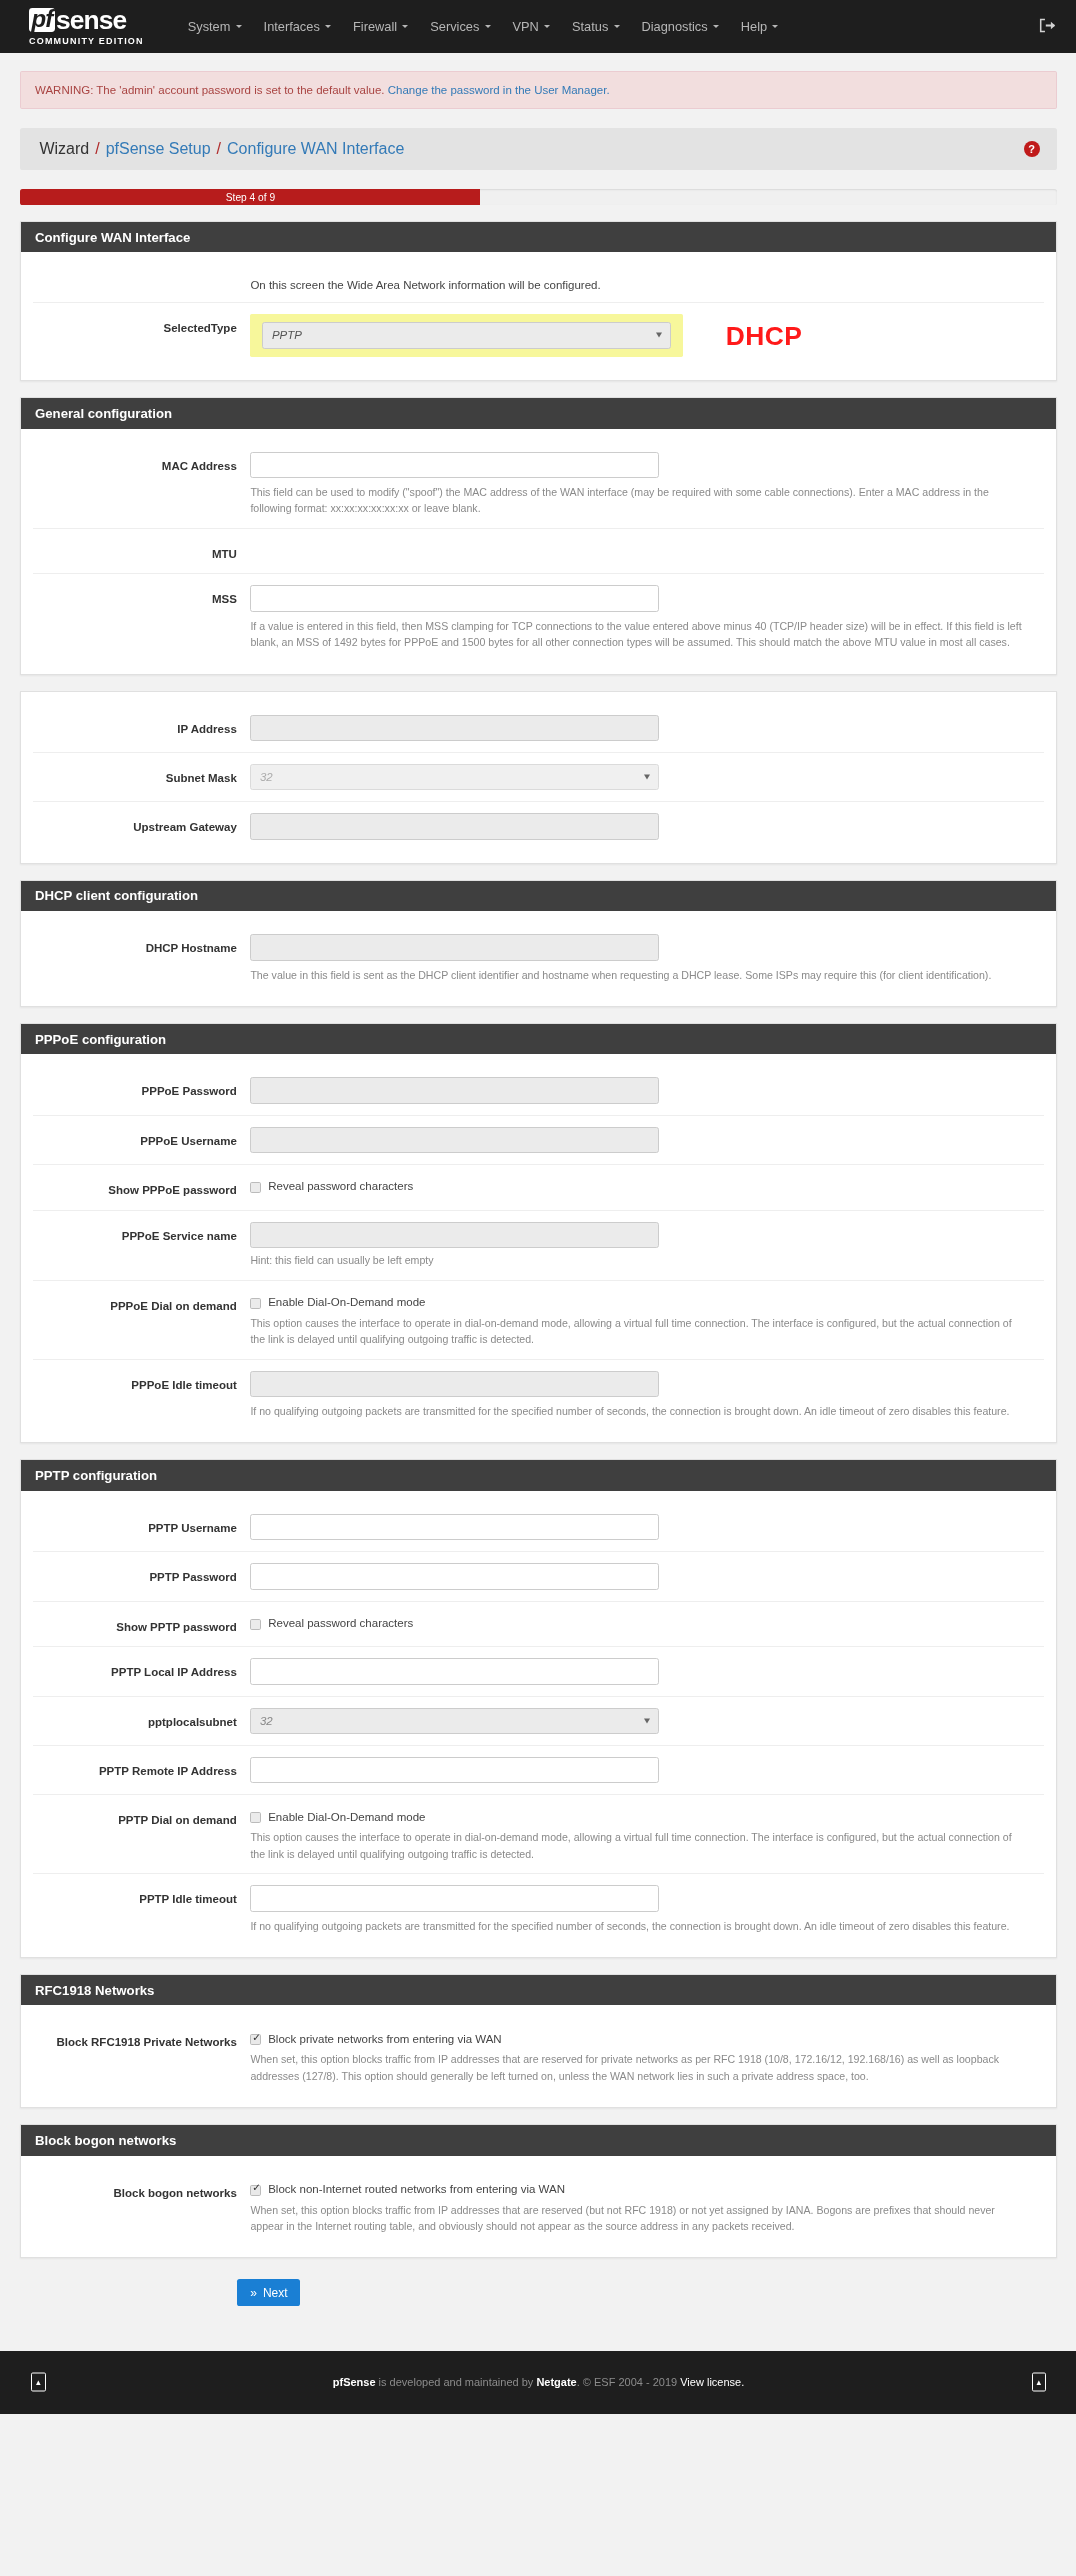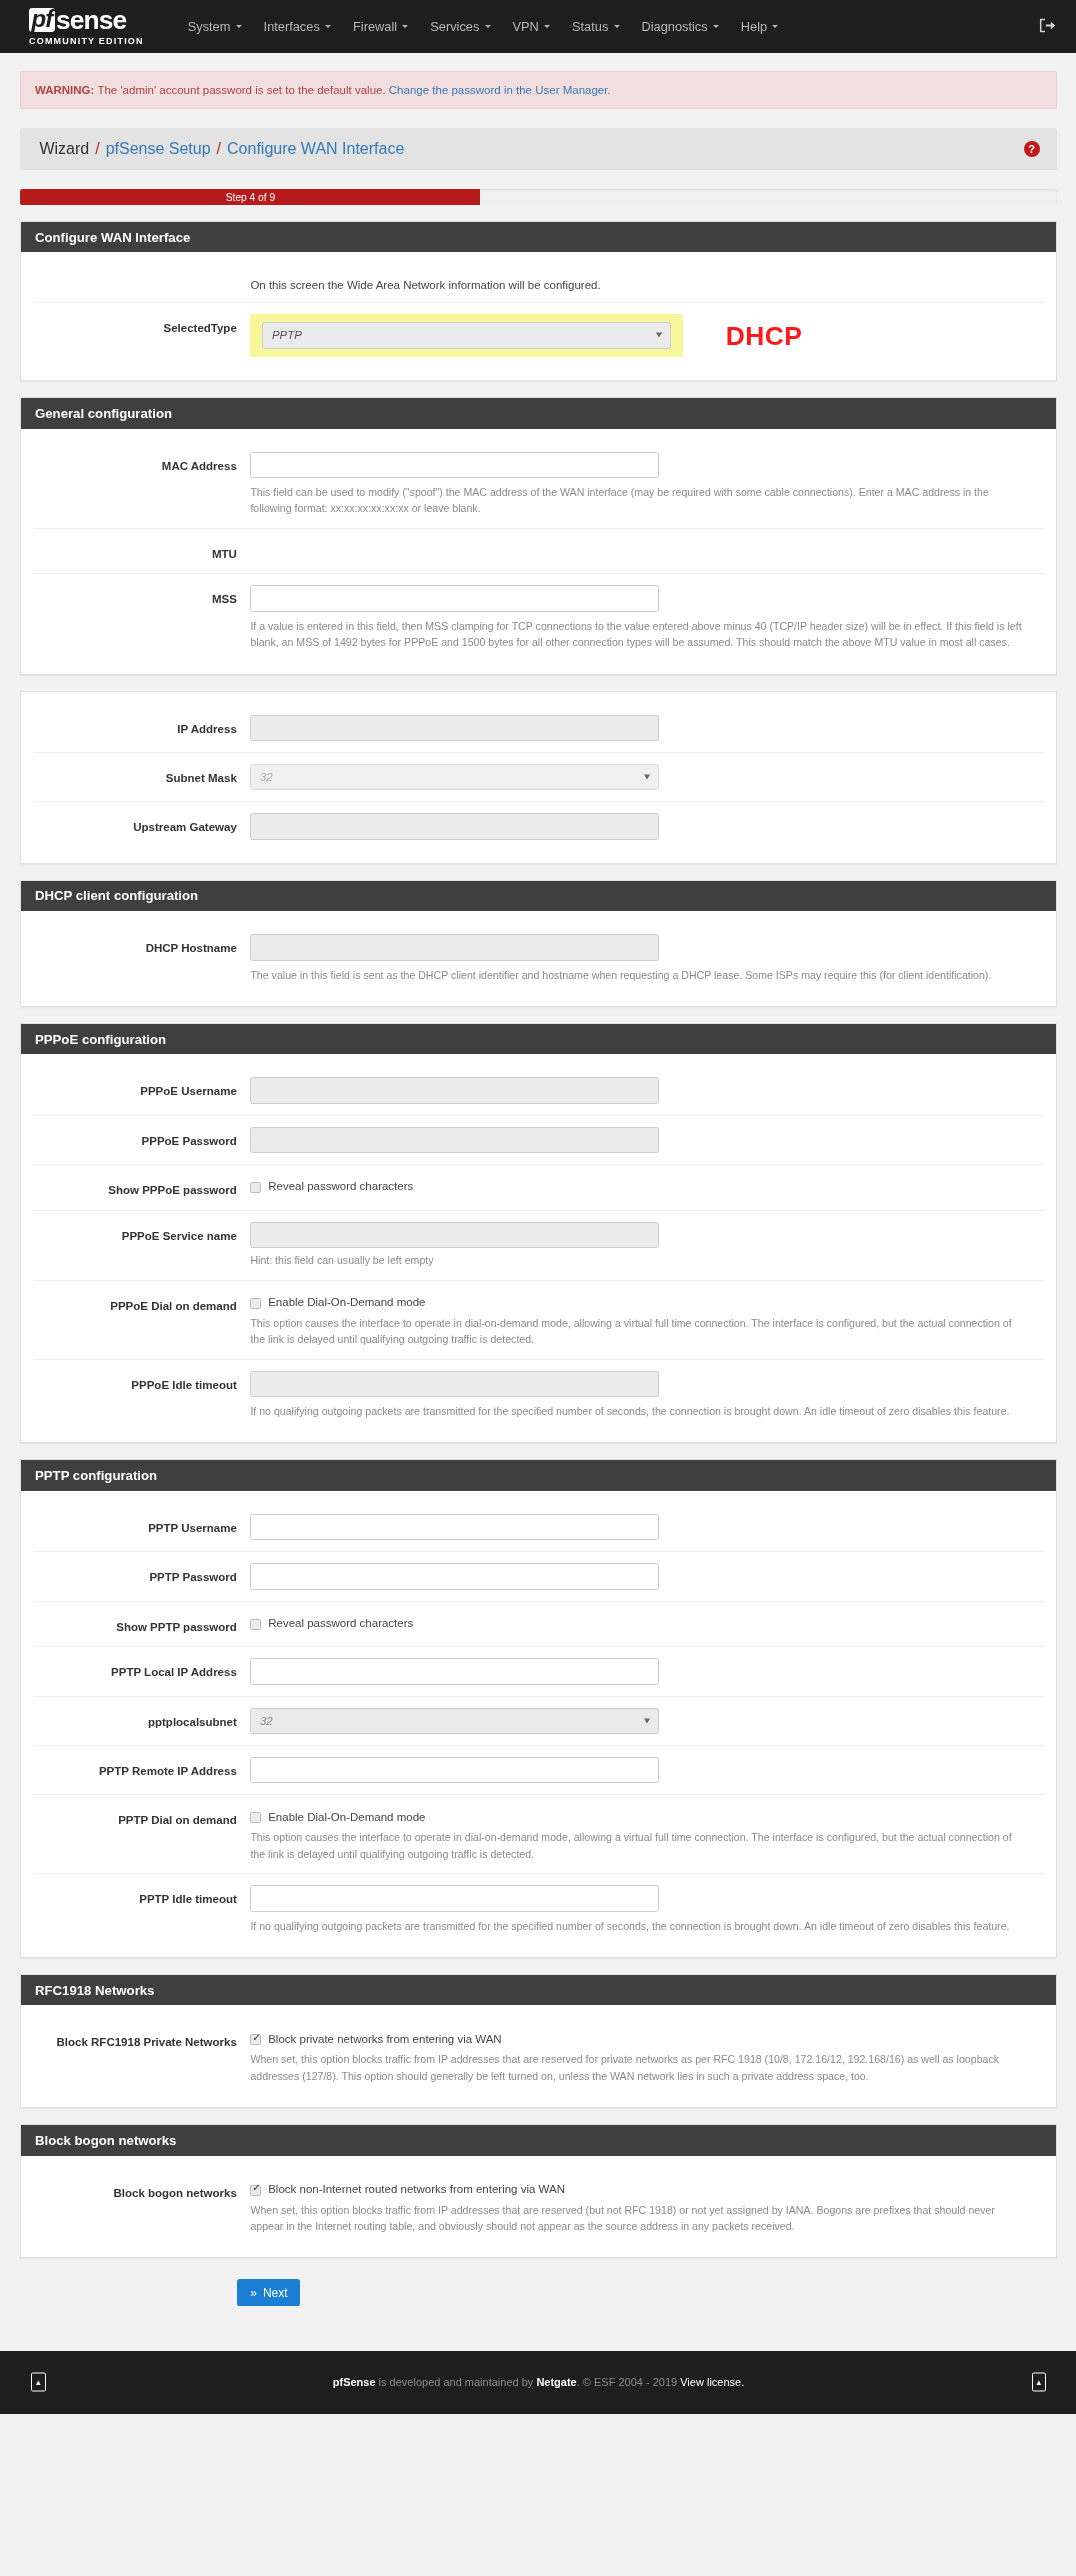--- a/index.html
+++ b/index.html
@@ -58,21 +58,21 @@
 
   
   .page { padding:0 20.4px; }
 
   .alert-warning {
     background:#f2dede; border:0.9px solid #ebccd1;
     color:#a94442; padding:12px 13.6px;
     margin:18px 0 0 0; font-size:11.5px;
     border-radius:1.7px;
   }
-  .alert-warning b { font-weight:bold; }
+  .alert-warning b { font-weight:normal; }
   .alert-warning a { color:#337ab7; text-decoration:none; }
 
   .breadcrumb-bar {
     background:#e3e3e3; border-radius:2.6px;
     margin-top:19px; padding:12px 19px;
     display:flex; align-items:center;
     font-size:16px; position:relative;
   }
   .bc-root { color:#333; }
   .bc-sep { color:#b02b2b; margin:0 6px; }
@@ -383,29 +383,29 @@
           <div class="help-block">The value in this field is sent as the DHCP client identifier and hostname when requesting a DHCP lease. Some ISPs may require this (for client identification).</div>
         </div>
       </div>
     </div>
   </div>
 
   <div class="panel">
     <div class="panel-heading">PPPoE configuration</div>
     <div class="panel-body">
       <div class="form-row">
+        <div class="col-label">PPPoE Password</div>
+        <div class="col-field">
+          <input class="form-control" type="password" disabled="" value="" style="">
+        </div>
+      </div>
+      <div class="form-row">
         <div class="col-label">PPPoE Username</div>
         <div class="col-field">
           <input class="form-control" type="text" disabled="" value="" style="">
-        </div>
-      </div>
-      <div class="form-row">
-        <div class="col-label">PPPoE Password</div>
-        <div class="col-field">
-          <input class="form-control" type="password" disabled="" value="" style="">
         </div>
       </div>
       <div class="form-row">
         <div class="col-label">Show PPPoE password</div>
         <div class="col-field">
           <label class="checkbox-line">
             <span class="cb"></span>
             <span>Reveal password characters</span>
           </label>
         </div>

